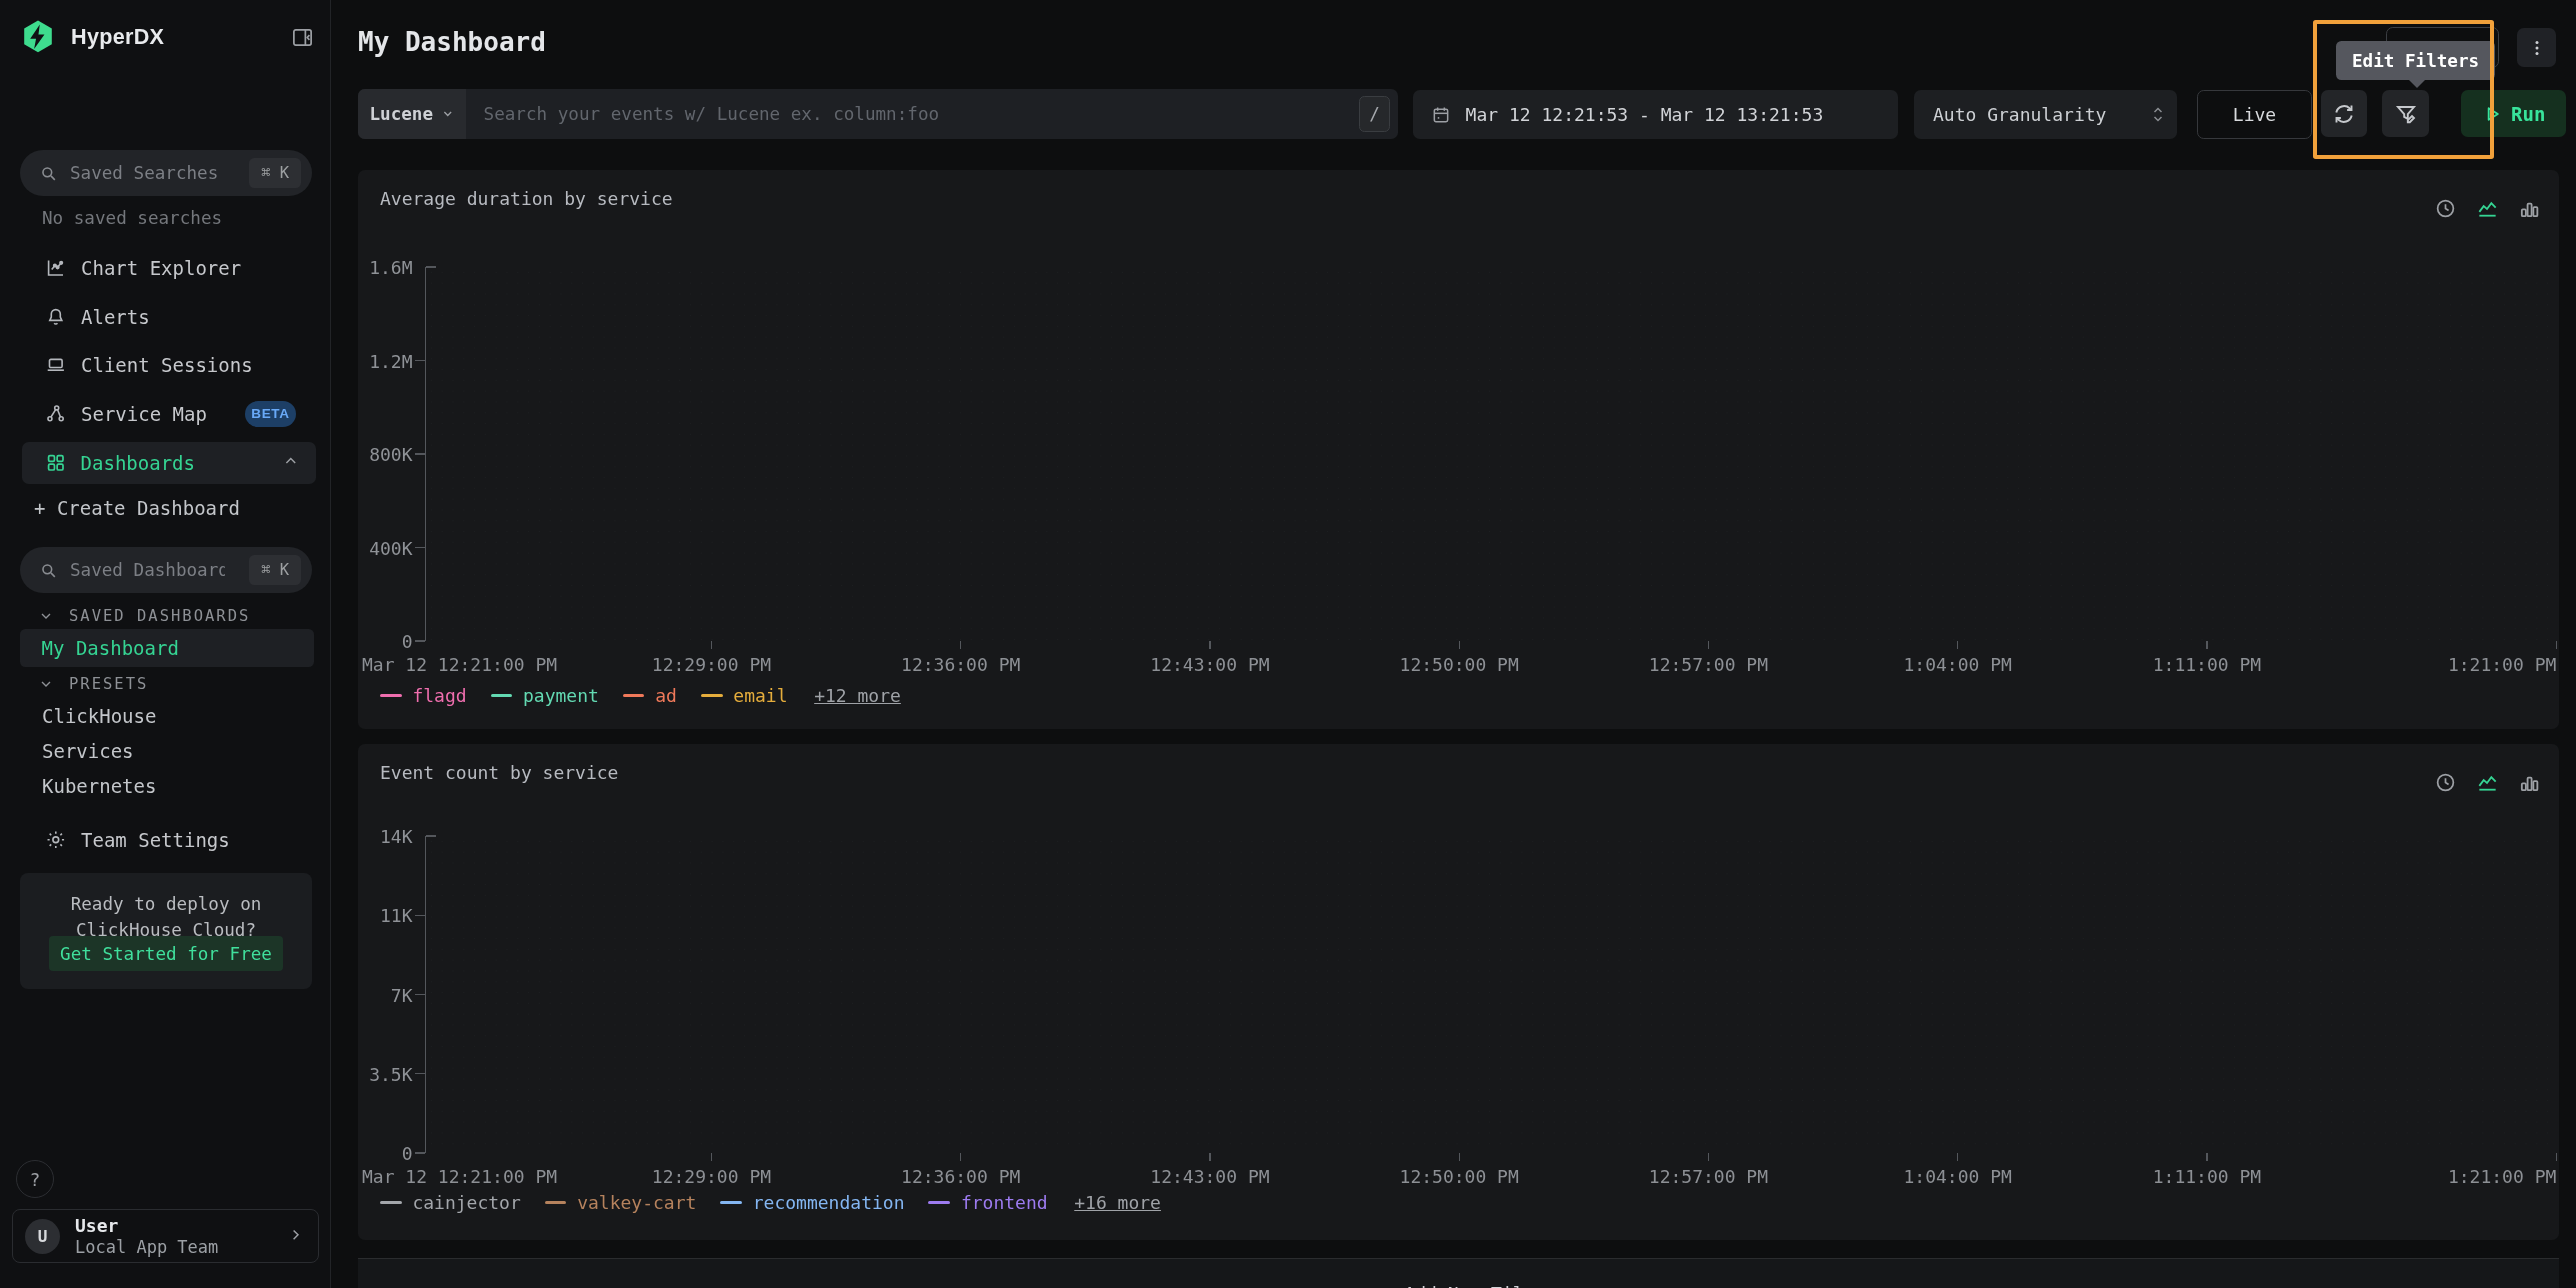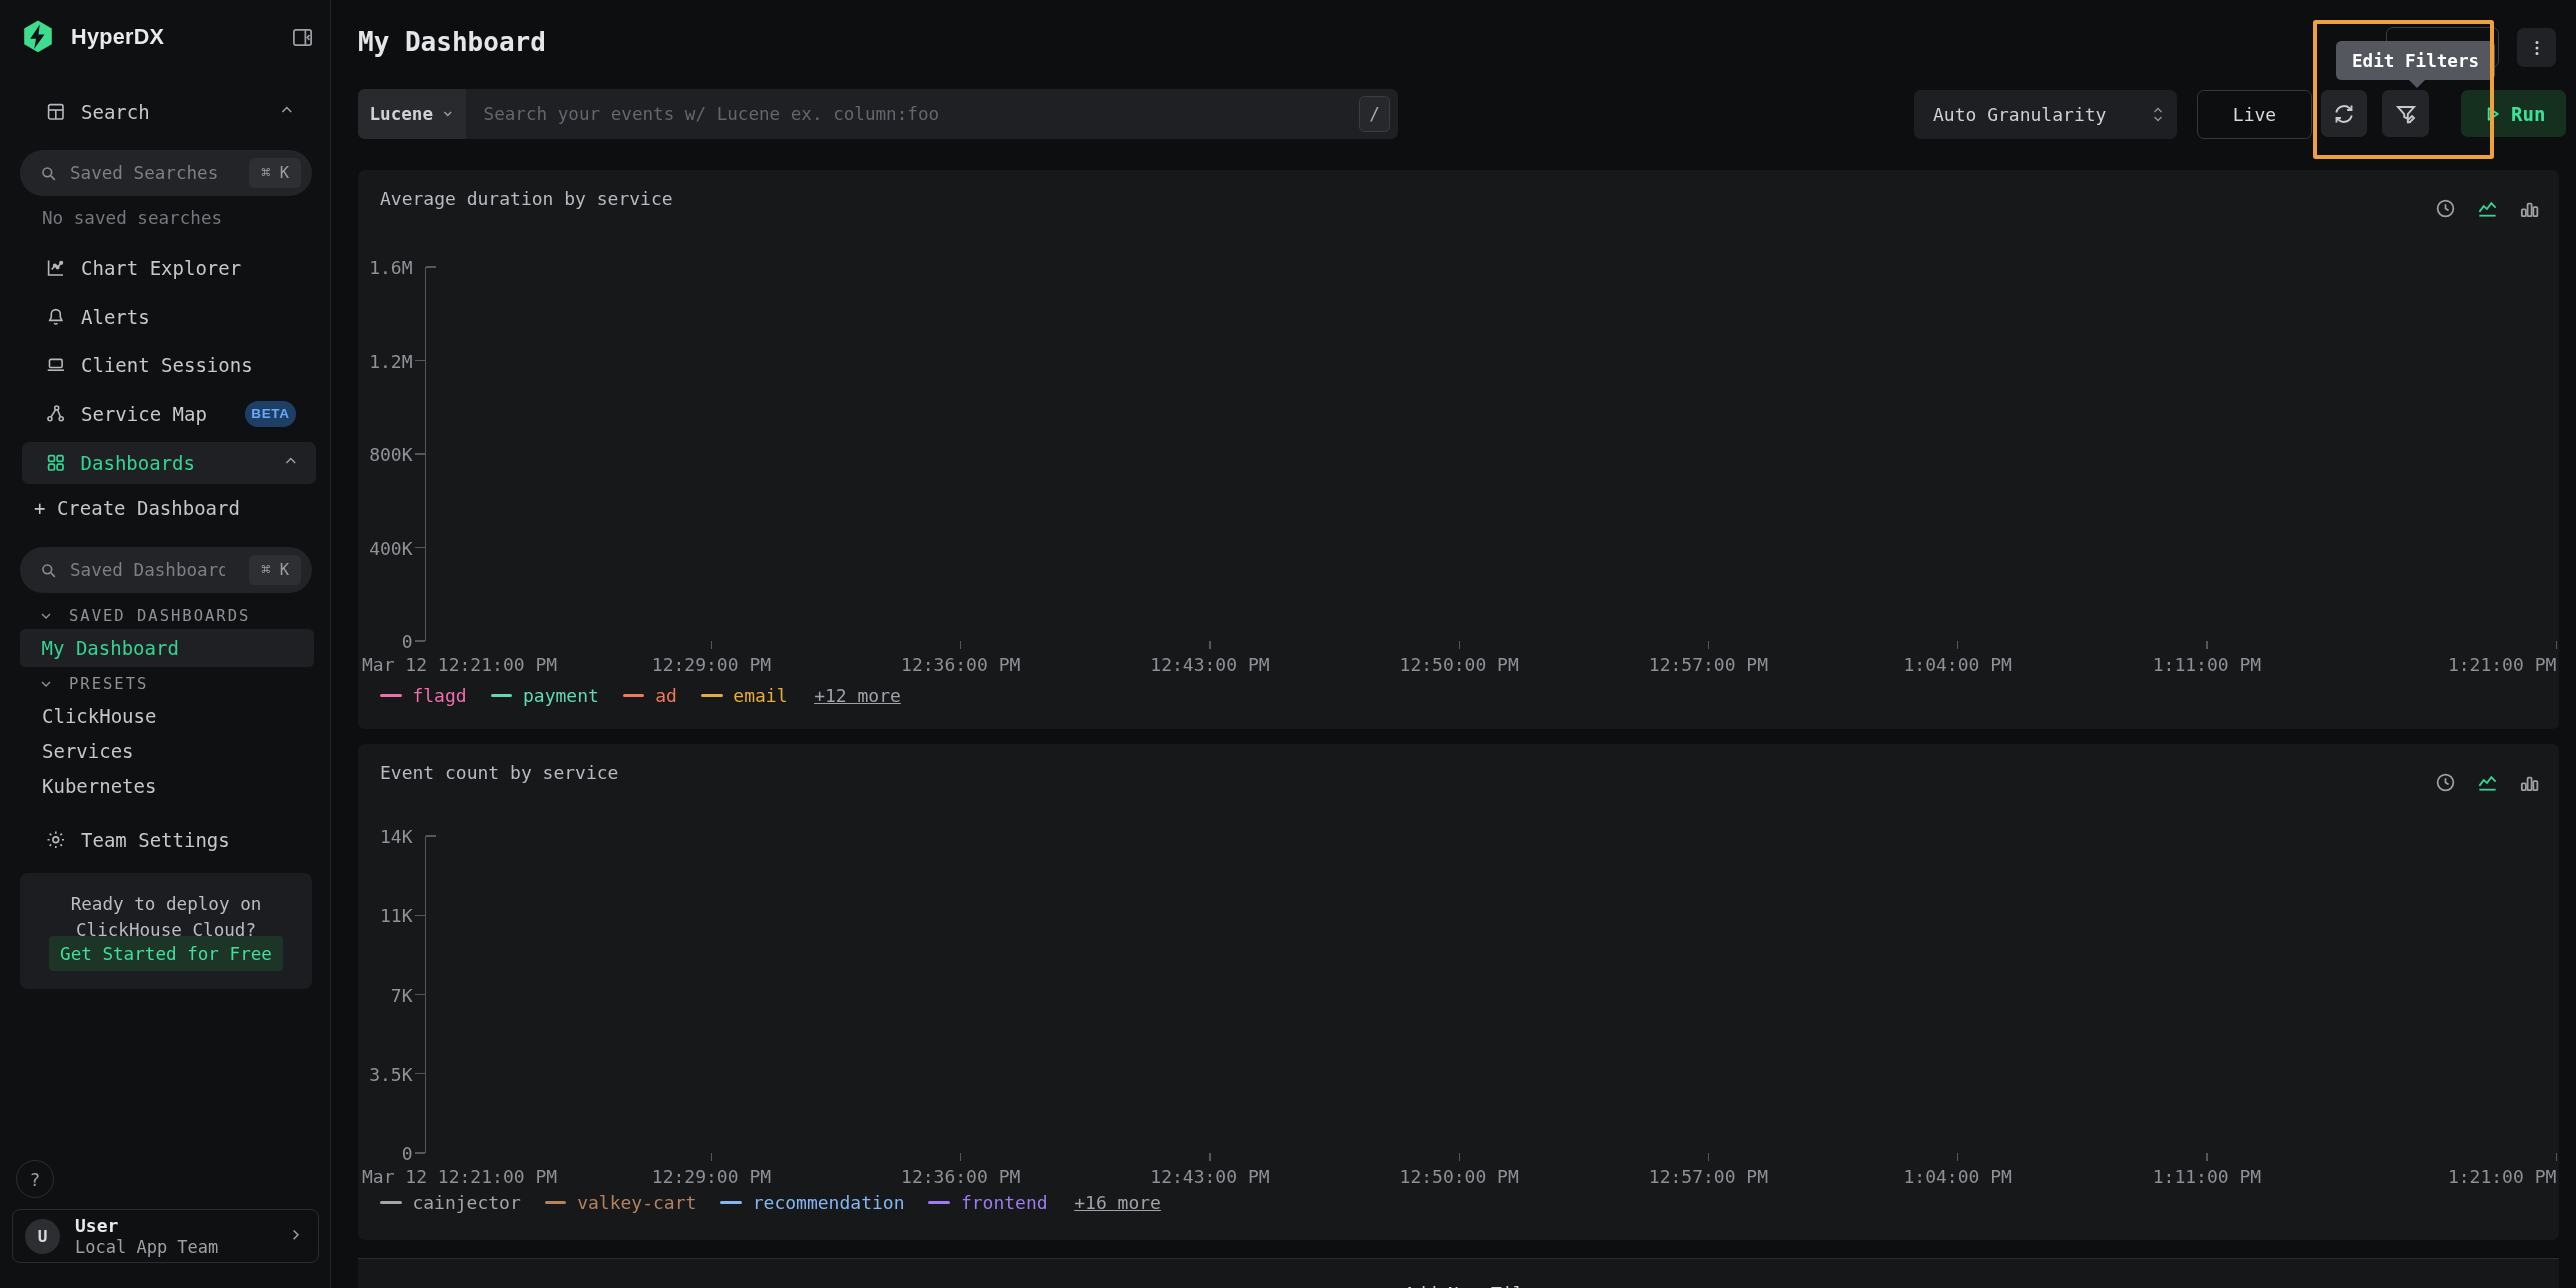--- a/index.html
+++ b/index.html
@@ -144,35 +144,20 @@
       <span class="logo-text">HyperDX</span>
     </div>
     <span class="collapse-btn">
       <svg width="23" height="23" viewBox="0 0 24 24" fill="none" stroke="currentColor" stroke-width="1.8">
           <rect x="3" y="4" width="18" height="16" rx="2"></rect>
           <line x1="15" y1="4" x2="15" y2="20"></line>
           <polyline points="19.2 9.5 17 12 19.2 14.5"></polyline>
         </svg>
     </span>
 
-    <div class="side-row" style="top:91px">
-      <span class="ic">
-        <svg width="21.6" height="21.6" viewBox="0 0 24 24" fill="none" stroke="currentColor" stroke-width="1.8">
-            <rect x="4" y="4" width="16" height="16" rx="2"></rect>
-            <line x1="4" y1="10" x2="20" y2="10"></line>
-            <line x1="12" y1="10" x2="12" y2="20"></line>
-          </svg>
-      </span>
-      <span class="lbl">Search</span>
-      <span class="chev">
-        <svg width="17.6" height="17.6" viewBox="0 0 24 24" fill="none" stroke="currentColor" stroke-width="2">
-            <polyline points="6 15 12 9 18 15"></polyline>
-          </svg>
-      </span>
-    </div>
 
     <div class="pill" style="top:150px">
       <span class="mag">
         <svg width="19" height="19" viewBox="0 0 24 24" fill="none" stroke="currentColor" stroke-width="2">
             <circle cx="10.5" cy="10.5" r="5.5"></circle>
             <line x1="15" y1="15" x2="20" y2="20"></line>
           </svg>
       </span>
       <input placeholder="Saved Searches" style="">
       <span class="kbd">⌘ K</span>
@@ -321,20 +306,30 @@
       <div class="lucene-seg">
         <span>Lucene</span>
         <svg width="13.5" height="13.5" viewBox="0 0 24 24" fill="none" stroke="#9da0a5" stroke-width="2.4">
             <polyline points="6 9 12 15 18 9"></polyline>
           </svg>
       </div>
       <input placeholder="Search your events w/ Lucene ex. column:foo" style="">
       <span class="slash-badge">/</span>
     </div>
 
+    <div class="date-box">
+      <svg width="20" height="20" viewBox="0 0 24 24" fill="none" stroke="#9da0a5" stroke-width="1.8">
+          <rect x="4" y="5" width="16" height="15" rx="2"></rect>
+          <line x1="8" y1="3" x2="8" y2="7"></line>
+          <line x1="16" y1="3" x2="16" y2="7"></line>
+          <line x1="4" y1="10" x2="20" y2="10"></line>
+          <line x1="9" y1="14.5" x2="9" y2="16.5"></line>
+        </svg>
+      <span>Mar 12 12:21:53 - Mar 12 13:21:53</span>
+    </div>
 
     <div class="gran-box">
       <span>Auto Granularity</span>
       <span class="gran-carets">
         <svg width="12" height="8" viewBox="0 0 24 14" fill="none" stroke="currentColor" stroke-width="3">
             <polyline points="5 11 12 4 19 11"></polyline>
           </svg>
         <svg width="12" height="8" viewBox="0 0 24 14" fill="none" stroke="currentColor" stroke-width="3">
             <polyline points="5 3 12 10 19 3"></polyline>
           </svg>

